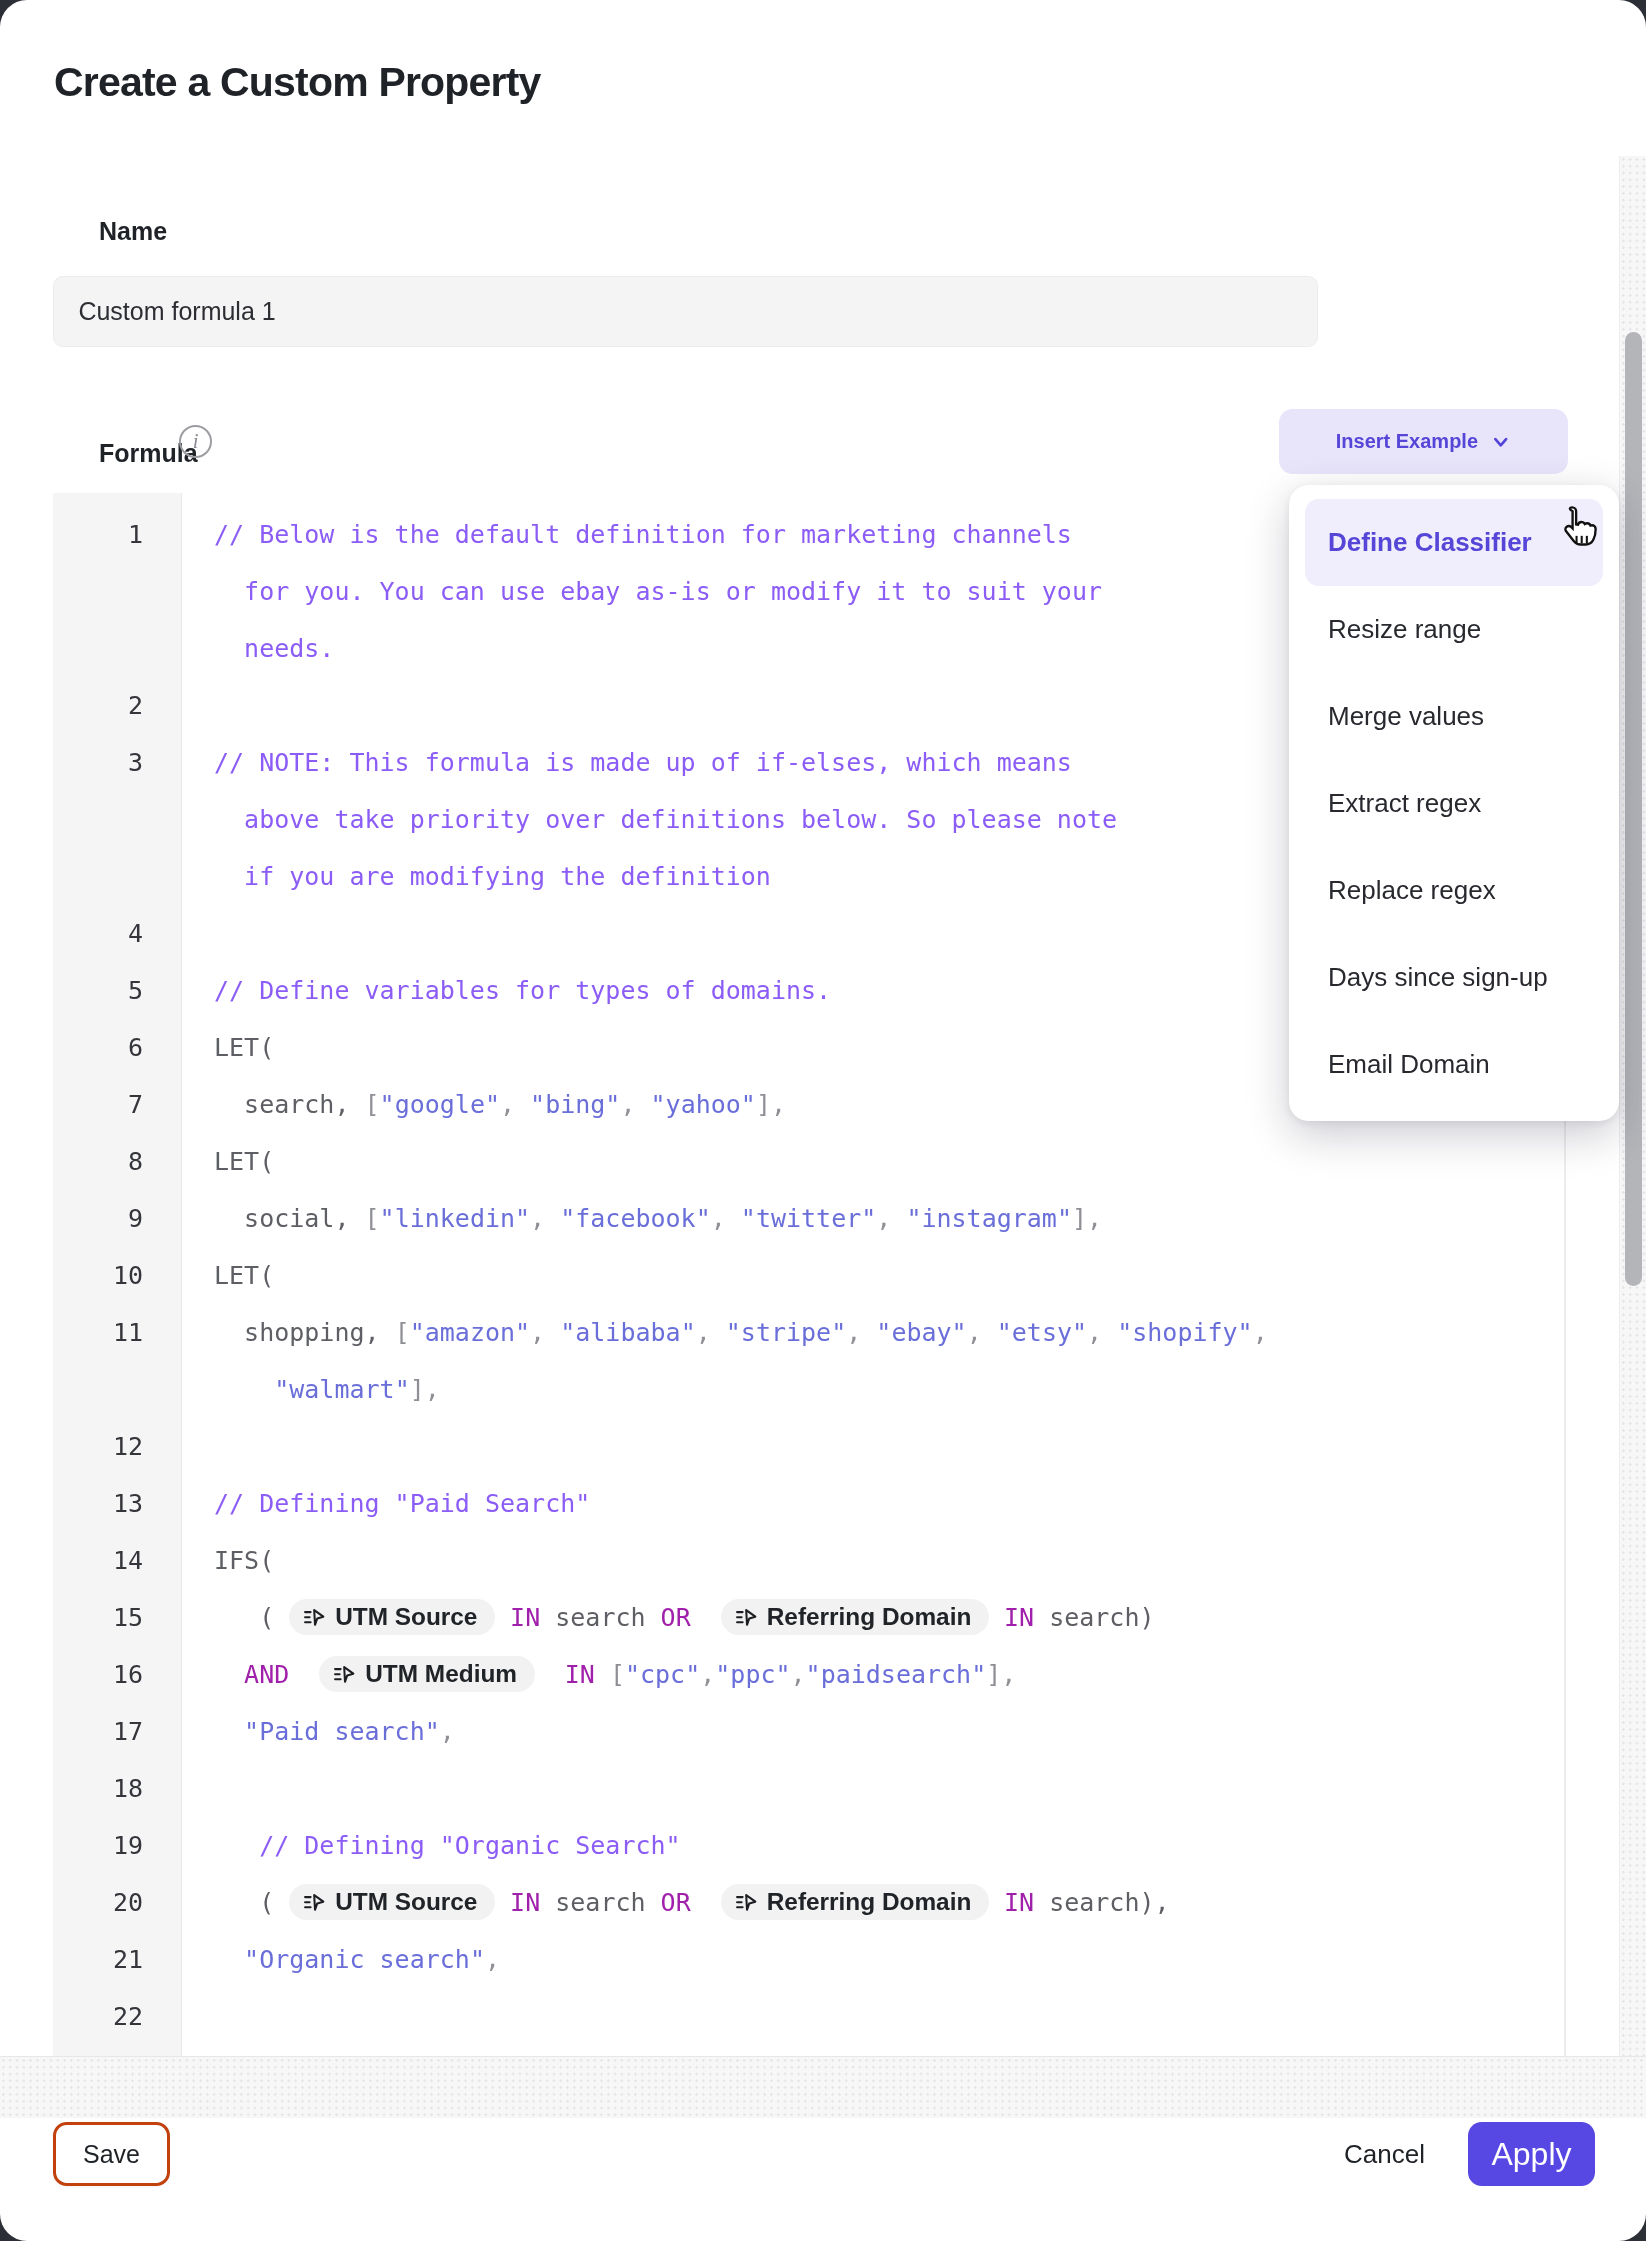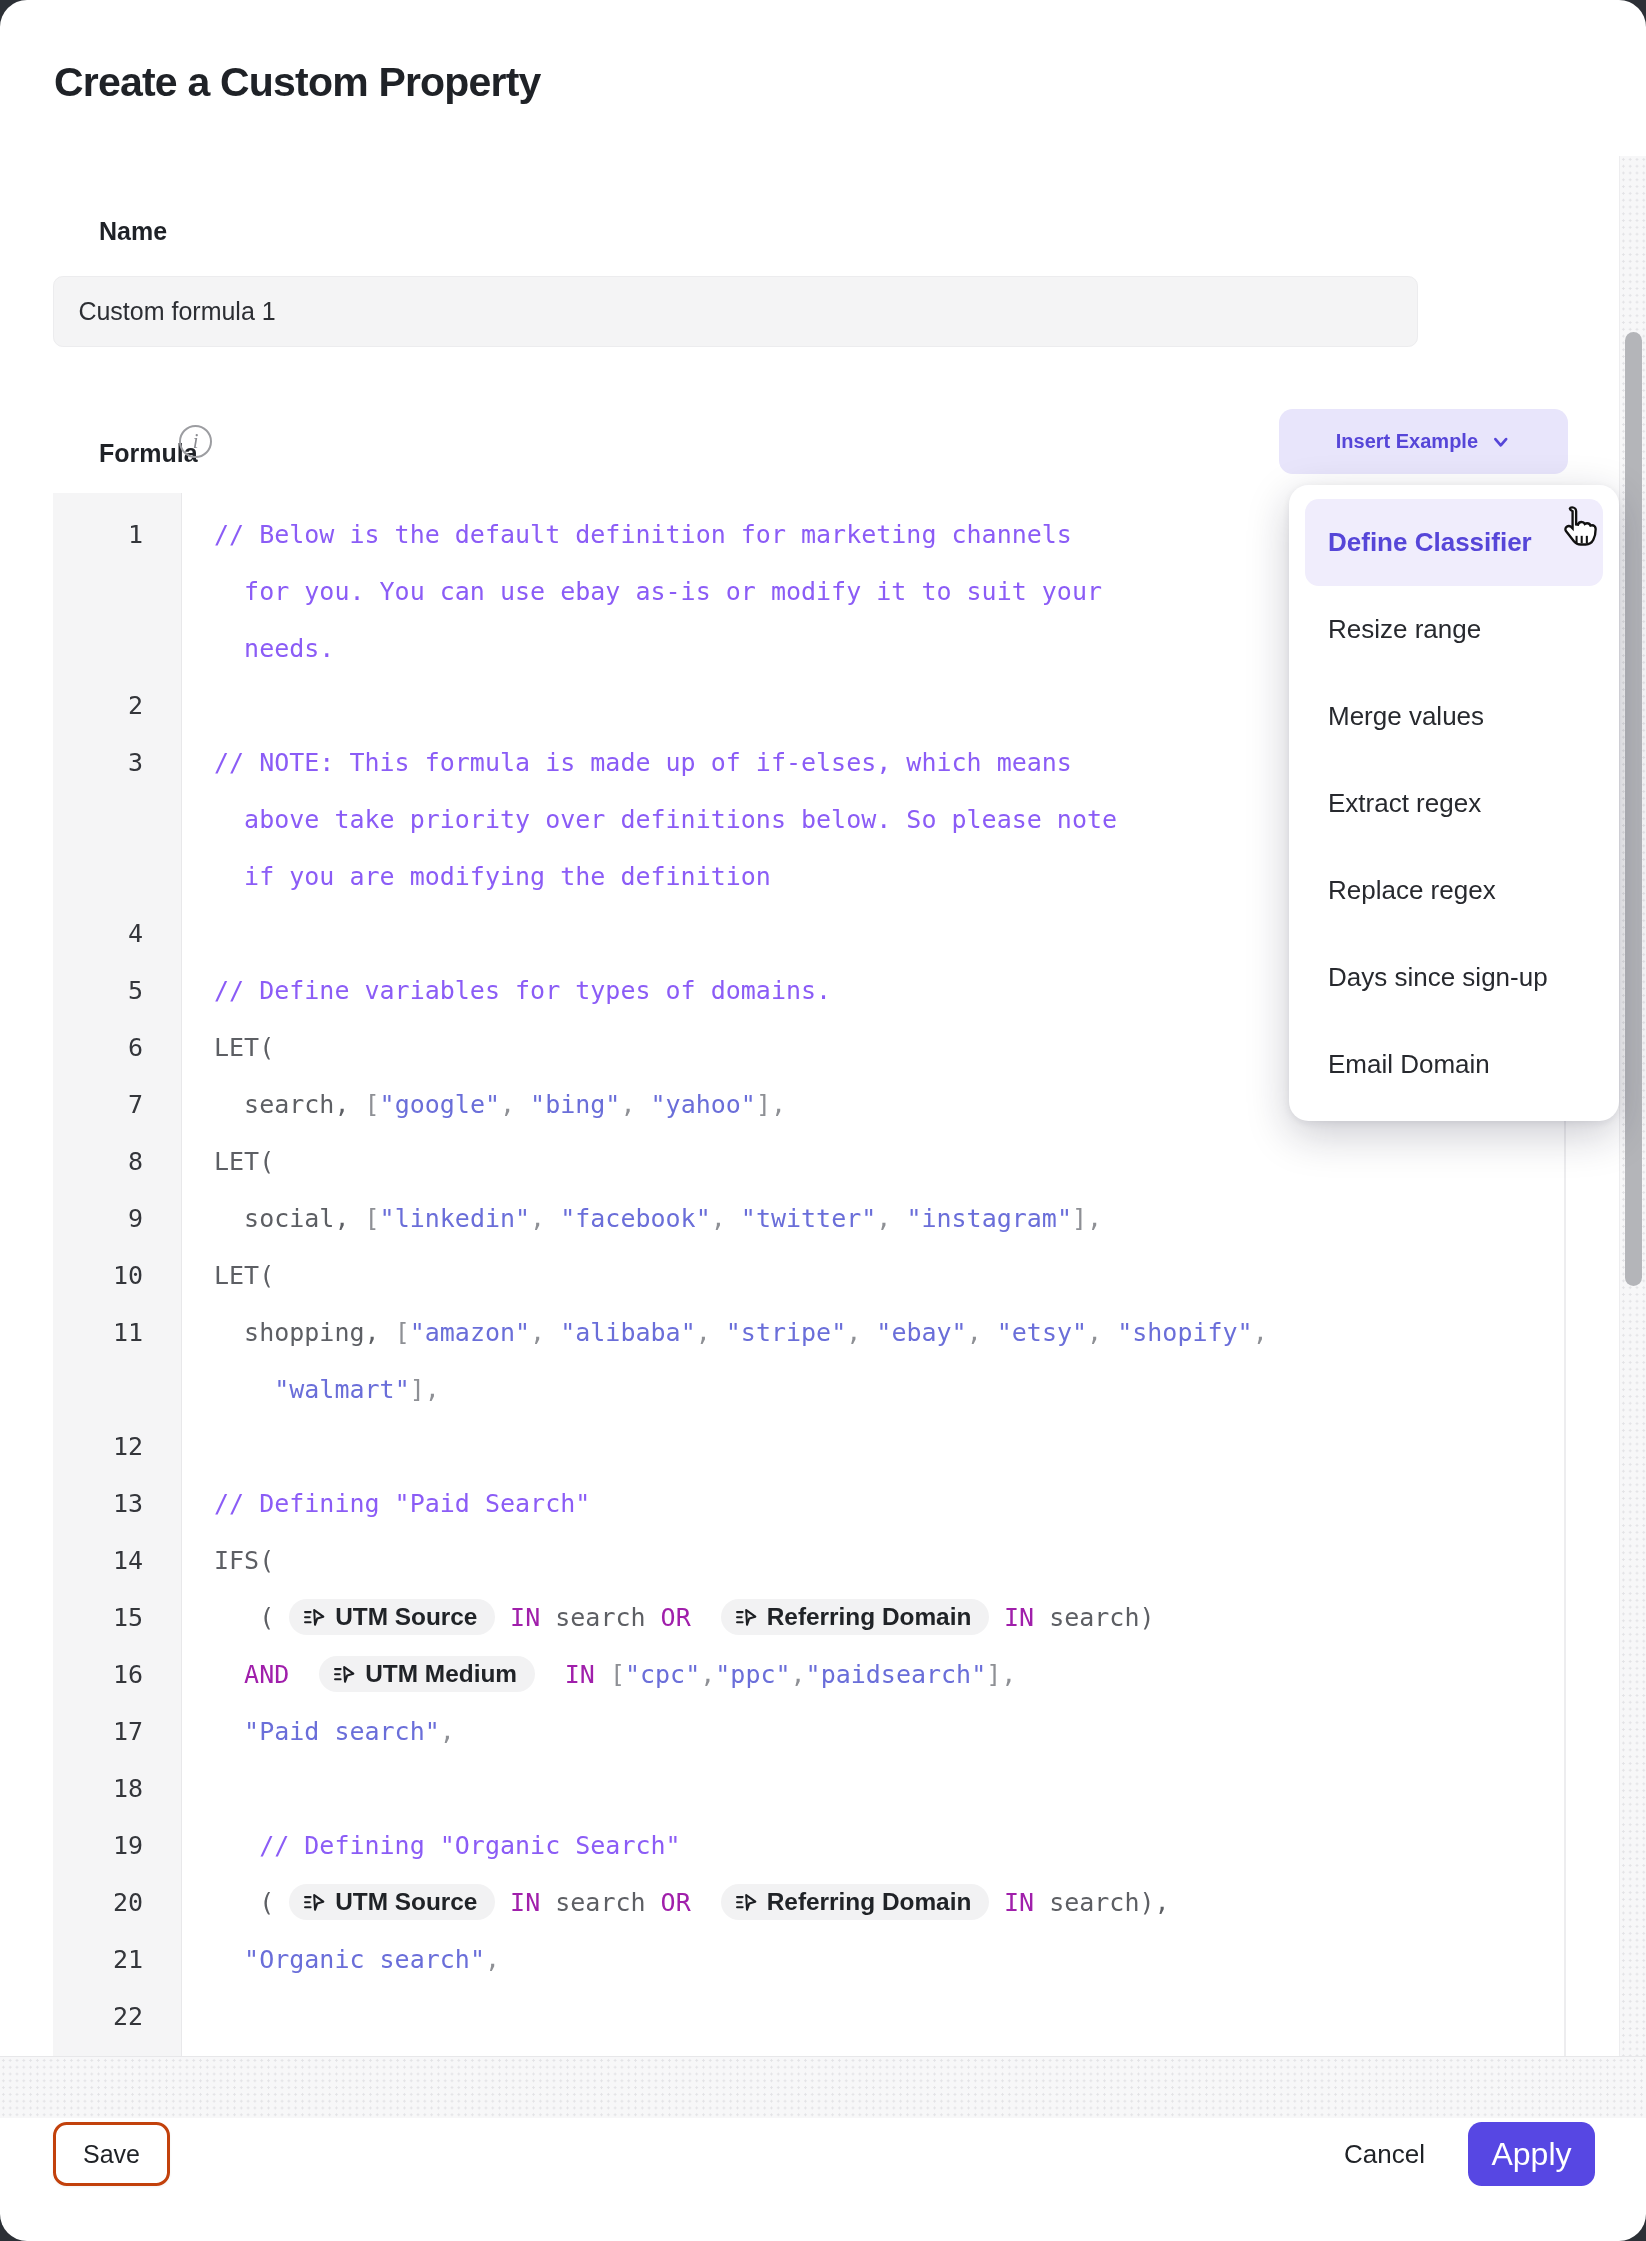--- a/index.html
+++ b/index.html
@@ -5,21 +5,21 @@
   * { margin:0; padding:0; box-sizing:border-box; }
   html,body { width:1646px; height:2241px; }
   body { background:#2c3036; font-family:"Liberation Sans", sans-serif; position:relative; overflow:hidden; }
 
   .modal { position:absolute; inset:0; background:#ffffff; border-radius:27px; overflow:hidden; }
 
   .modal-title { position:absolute; left:54px; top:59px; font-size:41px; font-weight:700; color:#1f2227; letter-spacing:-0.8px; }
 
   .field-label { position:absolute; left:54px; font-size:25px; font-weight:700; color:#1f2227;margin-left:45px; }
   .name-label { top:217px; }
-  .name-input { position:absolute; left:53px; top:276px; width:1365px; height:71px; background:#f4f4f5; border:1px solid #ececee; border-radius:9.8px; font-size:25px; color:#2c2e33; padding:0 24.4px; font-family:"Liberation Sans", sans-serif; outline:none; }
+  .name-input { position:absolute; left:53px; top:276px; width:1265px; height:71px; background:#f4f4f5; border:1px solid #ececee; border-radius:9.8px; font-size:25px; color:#2c2e33; padding:0 24.4px; font-family:"Liberation Sans", sans-serif; outline:none; }
 
   .formula-label { top:439px; }
   .info-icon { position:absolute; left:179px; top:425px; width:33px; height:33px; border:2.4px solid #9c9da1; border-radius:50%; color:#8a8b90; font-family:"Liberation Serif", serif; font-size:20.5px; font-style:italic; display:flex; align-items:center; justify-content:center; }
 
   .insert-btn { position:absolute; left:1279px; top:409px; width:289px; height:65px; background:#e8e5fb; border:none; border-radius:13.7px; color:#5646d8; font-size:20px; font-weight:700; font-family:"Liberation Sans", sans-serif; display:flex; align-items:center; justify-content:center; gap:11.7px; cursor:pointer; }
   .chev { width:21.5px; height:21.5px; }
 
   
   .editor { position:absolute; left:53px; top:493px; width:1513px; height:1563px; overflow:hidden; border-right:2px solid #ededef; background:#fff; }
   .gutter-bg { position:absolute; left:0; top:0; bottom:0; width:129px; background:#f5f5f6; border-right:1px solid #e8e8ea; }

